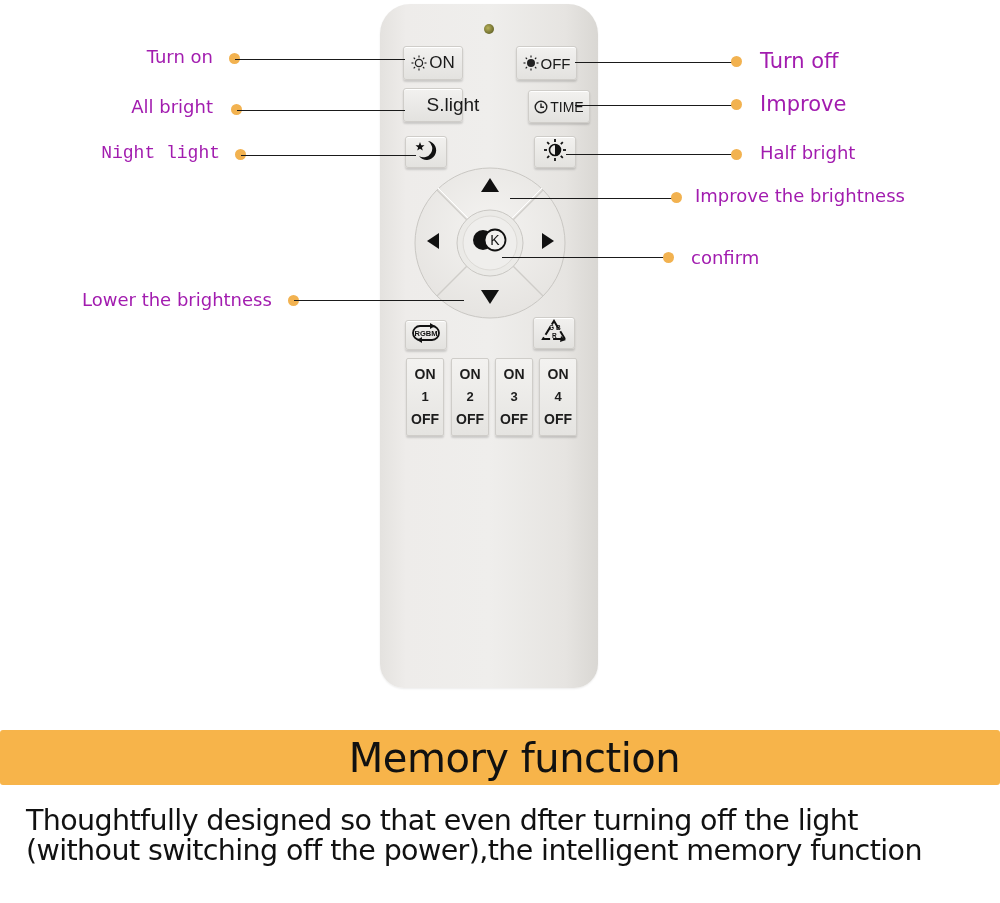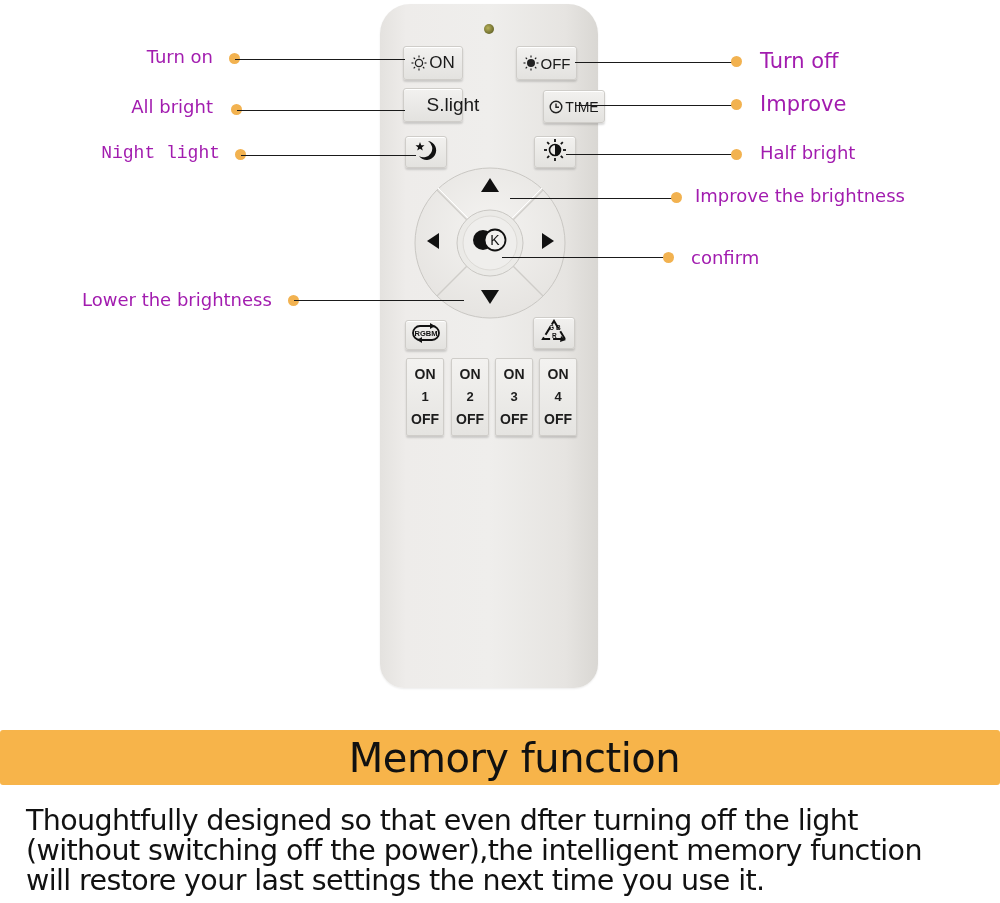--- a/index.html
+++ b/index.html
@@ -106,21 +106,21 @@
         </g>
       </svg>
   </span>
   <span class="lbl" style="font-size:15px;">OFF</span>
 </div>
 
 <div class="btn" style="left:403px; top:88px; width:60px; height:34px;padding-left:40px;">
   <span class="lbl" style="font-size:19px;">S.light</span>
 </div>
 
-<div class="btn" style="left:543px; top:90px; width:62px; height:33px;">
+<div class="btn" style="left:528px; top:90px; width:62px; height:33px;">
   <span class="ico">
     <svg width="14" height="14" viewBox="0 0 14 14">
         <circle cx="7" cy="7" r="5.8" fill="none" stroke="#222" stroke-width="1.4"></circle>
         <polyline points="7,3.5 7,7.3 10,7.3" fill="none" stroke="#222" stroke-width="1.4"></polyline>
       </svg>
   </span>
   <span class="lbl" style="font-size:14px;">TIME</span>
 </div>
 
 <div class="btn" style="left:405px; top:136px; width:42px; height:32px;">
@@ -287,14 +287,13 @@
 <div class="dot" style="left:663px; top:252px;"></div>
 <div class="callout-text" style="left:691px; top:249px;">confirm</div>
 
 <div class="banner">
   <span class="banner-title">Memory function</span>
 </div>
 
 <div class="description">
   <span>Thoughtfully designed so that even dfter turning off the light</span>
   <span>(without switching off the power),the intelligent memory function</span>
-  <span>will restore your last settings the next time you use it.</span>
 </div>
 
 </body></html>

